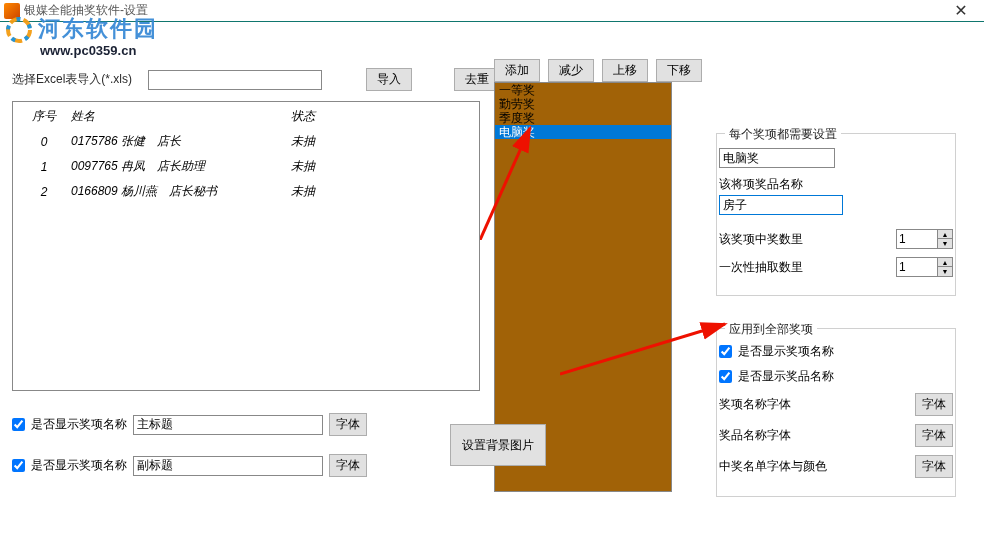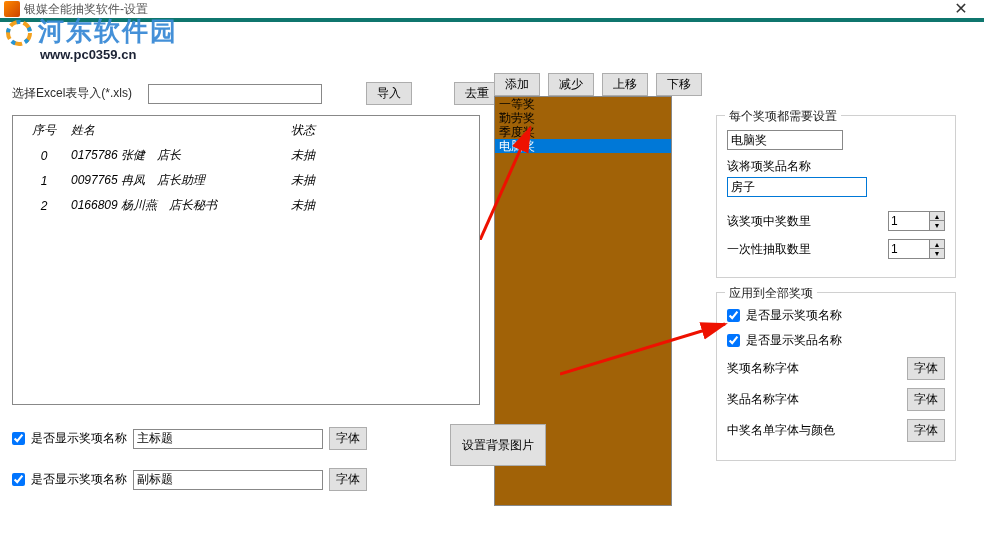--- a/index.html
+++ b/index.html
@@ -1,47 +1,47 @@
 <!DOCTYPE html>
 <html><head>
 <meta charset="utf-8">
 <style>
 * { box-sizing: border-box; margin: 0; padding: 0; }
 body { font-family: "Microsoft YaHei", SimSun, sans-serif; font-size: 12px; background: #fff; width: 984px; height: 552px; overflow: hidden; position: relative; }
-.titlebar { height: 22px; background: #fff; border-bottom: 4px solid #0f766e; display: flex; align-items: center; padding: 0 4px; position: relative; }
+.titlebar { height: 22px; background: #fff; border-bottom: 1px solid #0f766e; display: flex; align-items: center; padding: 0 4px; position: relative; }
 .titlebar .icon { width: 16px; height: 16px; background: linear-gradient(135deg,#f80,#c40); margin-right: 4px; border-radius: 2px; }
 .titlebar .title { flex: 1; color: #555; font-size: 12px; }
 .titlebar .close { width: 38px; height: 22px; text-align: center; line-height: 22px; font-size: 16px; color: #333; cursor: default; }
 .watermark { position: absolute; left: 4px; top: 14px; z-index: 1; pointer-events: none; opacity: 0.95; }
-.watermark .brand { font-size: 26px; font-weight: bold; color: #3a8bd6; letter-spacing: 2px; }
+.watermark .brand { font-size: 22px; font-weight: bold; color: #3a8bd6; letter-spacing: 2px; }
 .watermark .brand .ring { display:inline-block; width:30px; height:30px; vertical-align:middle; margin-right:4px; }
 .watermark .url { font-size: 13px; color: #0f172a; font-weight: bold; margin-top: -2px; margin-left: 36px; }
 .content { position: relative; padding: 8px 12px; }
-.row1 { display: flex; align-items: center; gap: 16px; margin-top: 52px; margin-bottom: 10px; }
+.row1 { display: flex; align-items: center; gap: 16px; margin-top: 38px; margin-bottom: 10px; }
 .label { color: #2c2c2c; }
 input[type=text].field { border: 1px solid #888; height: 20px; padding: 1px 3px; font-size: 12px; background:#fff;}
 .btn { background: #e1e1e1; border: 1px solid #adadad; height: 23px; min-width: 46px; padding: 0 10px; font-size: 12px; cursor: default; }
 .main { display: flex; gap: 14px; align-items:flex-start;}
 .left-col { width: 468px; }
 .table-wrap { border: 1px solid #888; height: 290px; background:#fff; padding:2px 6px;}
 table { border-collapse: collapse; width: 100%; font-size: 12px; font-style: italic; }
 th { text-align: left; font-weight: normal; padding: 4px 2px;}
 td { padding: 4px 2px; }
 .col-xu{width:50px;text-align:center;}
 .col-xing{width:220px;}
 .below-table { margin-top: 22px; }
 .chk-row { display: flex; align-items: center; gap: 6px; margin-bottom: 18px; }
 .chk-row input[type=text]{ width:190px; }
 .mid-col { position: relative; }
 .mid-top-btns{ display:flex; gap:8px; margin-top:-42px;}
 .listbox { border: 1px solid #888; width: 178px; height: 410px; background:#a16207; font-size:12px; }
 .listbox .item { padding: 0 4px; line-height:14px; white-space:nowrap;}
 .listbox .item.selected { background: #0078d7; color: #fff; }
 .right-col { width: 240px; }
-.groupbox { border: 1px solid #d0d0d0; padding: 14px 10px 10px; margin-bottom: 14px; position: relative; }
+.groupbox { border: 1px solid #d0d0d0; padding: 14px 2px 10px; margin-bottom: 14px; position: relative; margin-top: 32px; }
 .groupbox .legend { position: absolute; top: -8px; left: 8px; background: #fff; padding: 0 4px; color:#222;}
 .field-row { display:flex; align-items:center; margin-bottom:8px; gap:6px;}
 .field-row .lbl{ width:auto;}
 .spin { display:inline-flex; align-items:stretch; }
 .spin input{ width:42px; height:20px; border:1px solid #888; text-align:left; padding:0 2px; font-size:12px;}
 .spin .arrows{ display:flex; flex-direction:column; border:1px solid #888; border-left:none;}
 .spin .arrows span{ width:14px; height:9px; font-size:7px; text-align:center; line-height:9px; background:#e1e1e1; border-bottom:1px solid #888;}
 .spin .arrows span:last-child{border-bottom:none;}
 .font-row{ display:flex; align-items:center; justify-content:space-between; margin:8px 0;}
 .bg-btn-wrap{ position:absolute; left:450px; top:424px;}
@@ -139,21 +139,21 @@
           <div class="item">季度奖</div>
           <div class="item selected">电脑奖</div>
         </div>
     </div>
 
     <div class="right-col">
       <div class="groupbox">
         <div class="legend">每个奖项都需要设置</div>
         <input type="text" class="field" style="width: 116px; margin-bottom: 8px;" value="电脑奖">
         <div style="margin-bottom:2px">该将项奖品名称</div>
-        <input type="text" class="field" style="width: 140px; margin-bottom: 14px; border-color: rgb(0, 120, 215);" value="房子">
+        <input type="text" class="field" style="width: 124px; margin-bottom: 14px; border-color: rgb(0, 120, 215);" value="房子">
         <div class="field-row">
           <span class="lbl">该奖项中奖数里</span>
           <span style="flex:1"></span>
           <span class="spin">
             <input value="1" style="">
             <span class="arrows">
                 <span>▲</span>
                 <span>▼</span>
               </span>
           </span>

